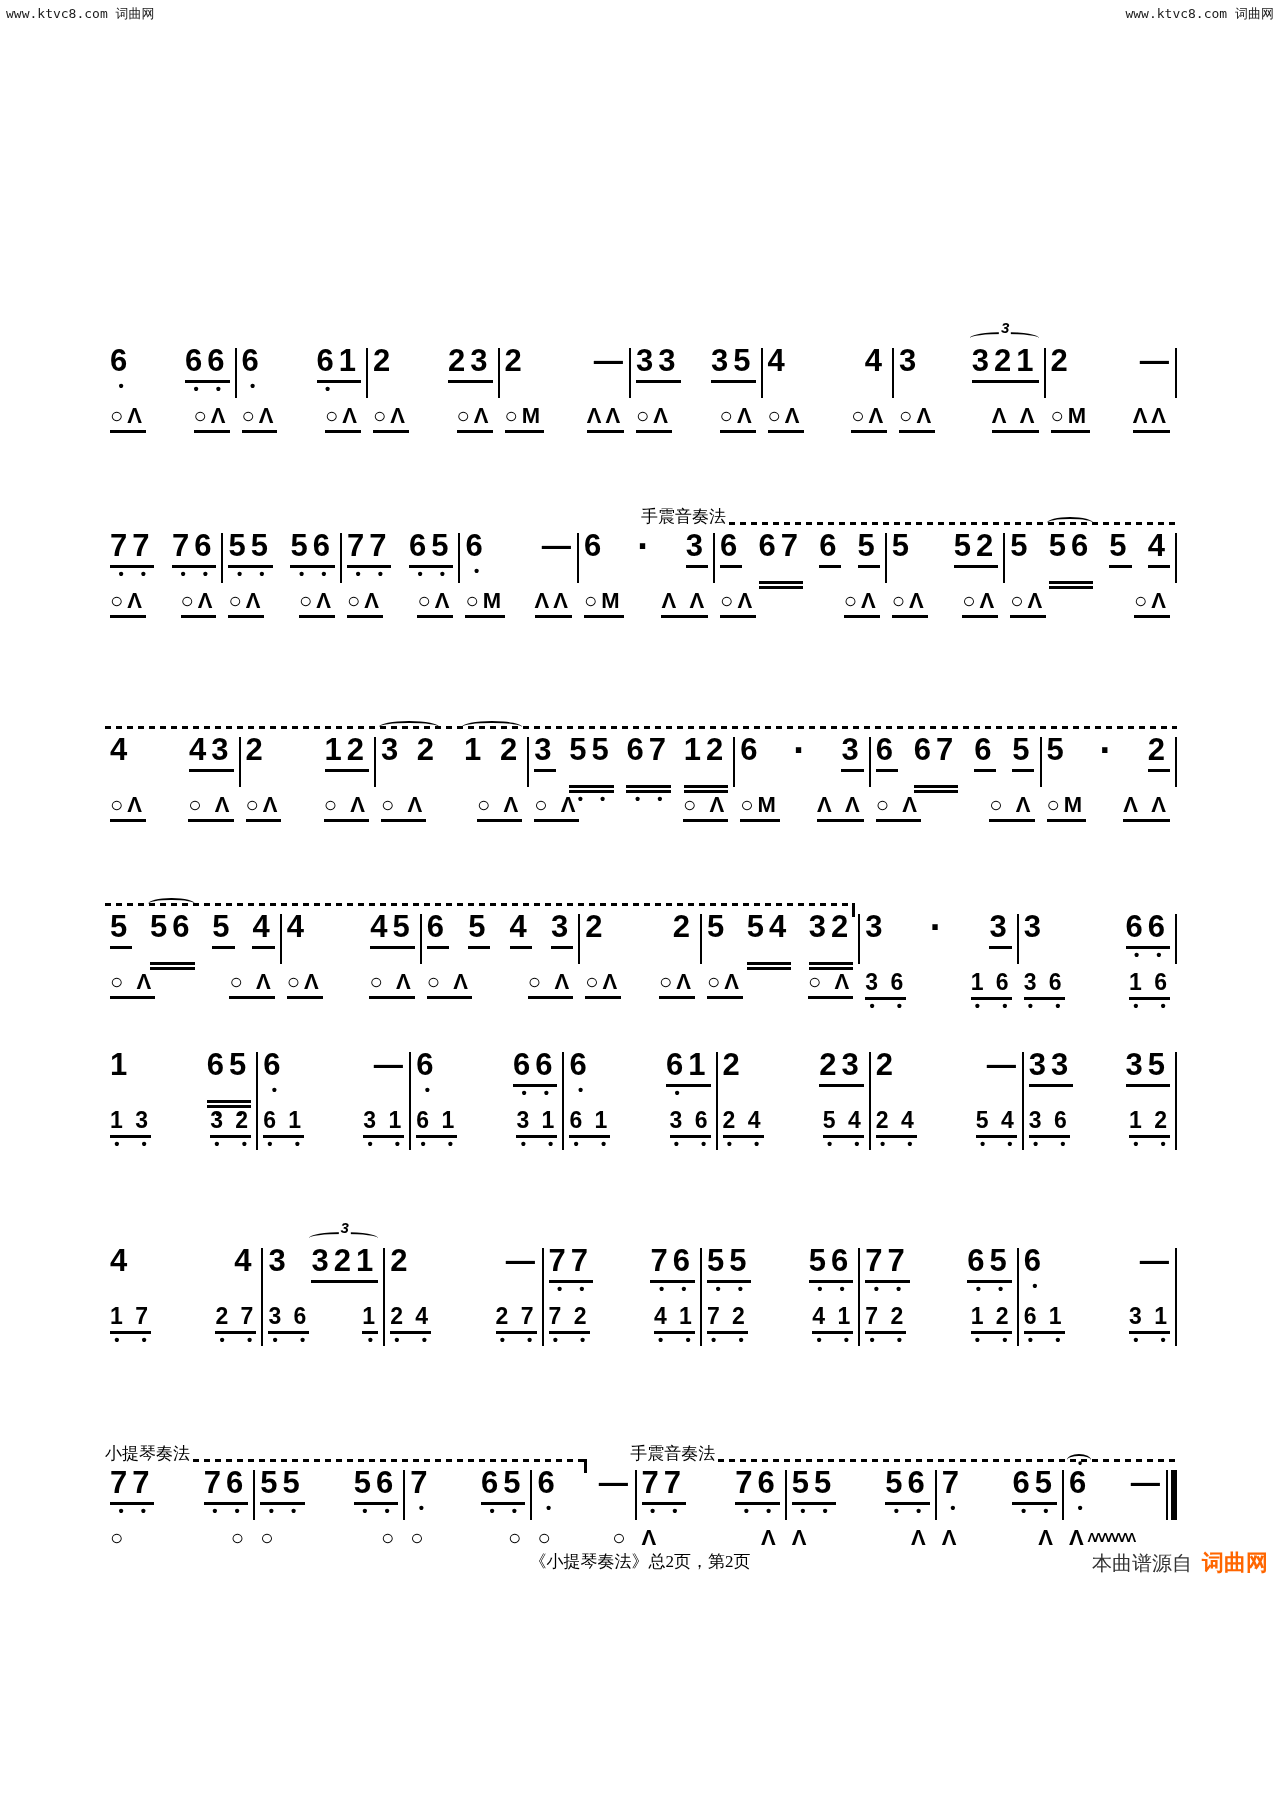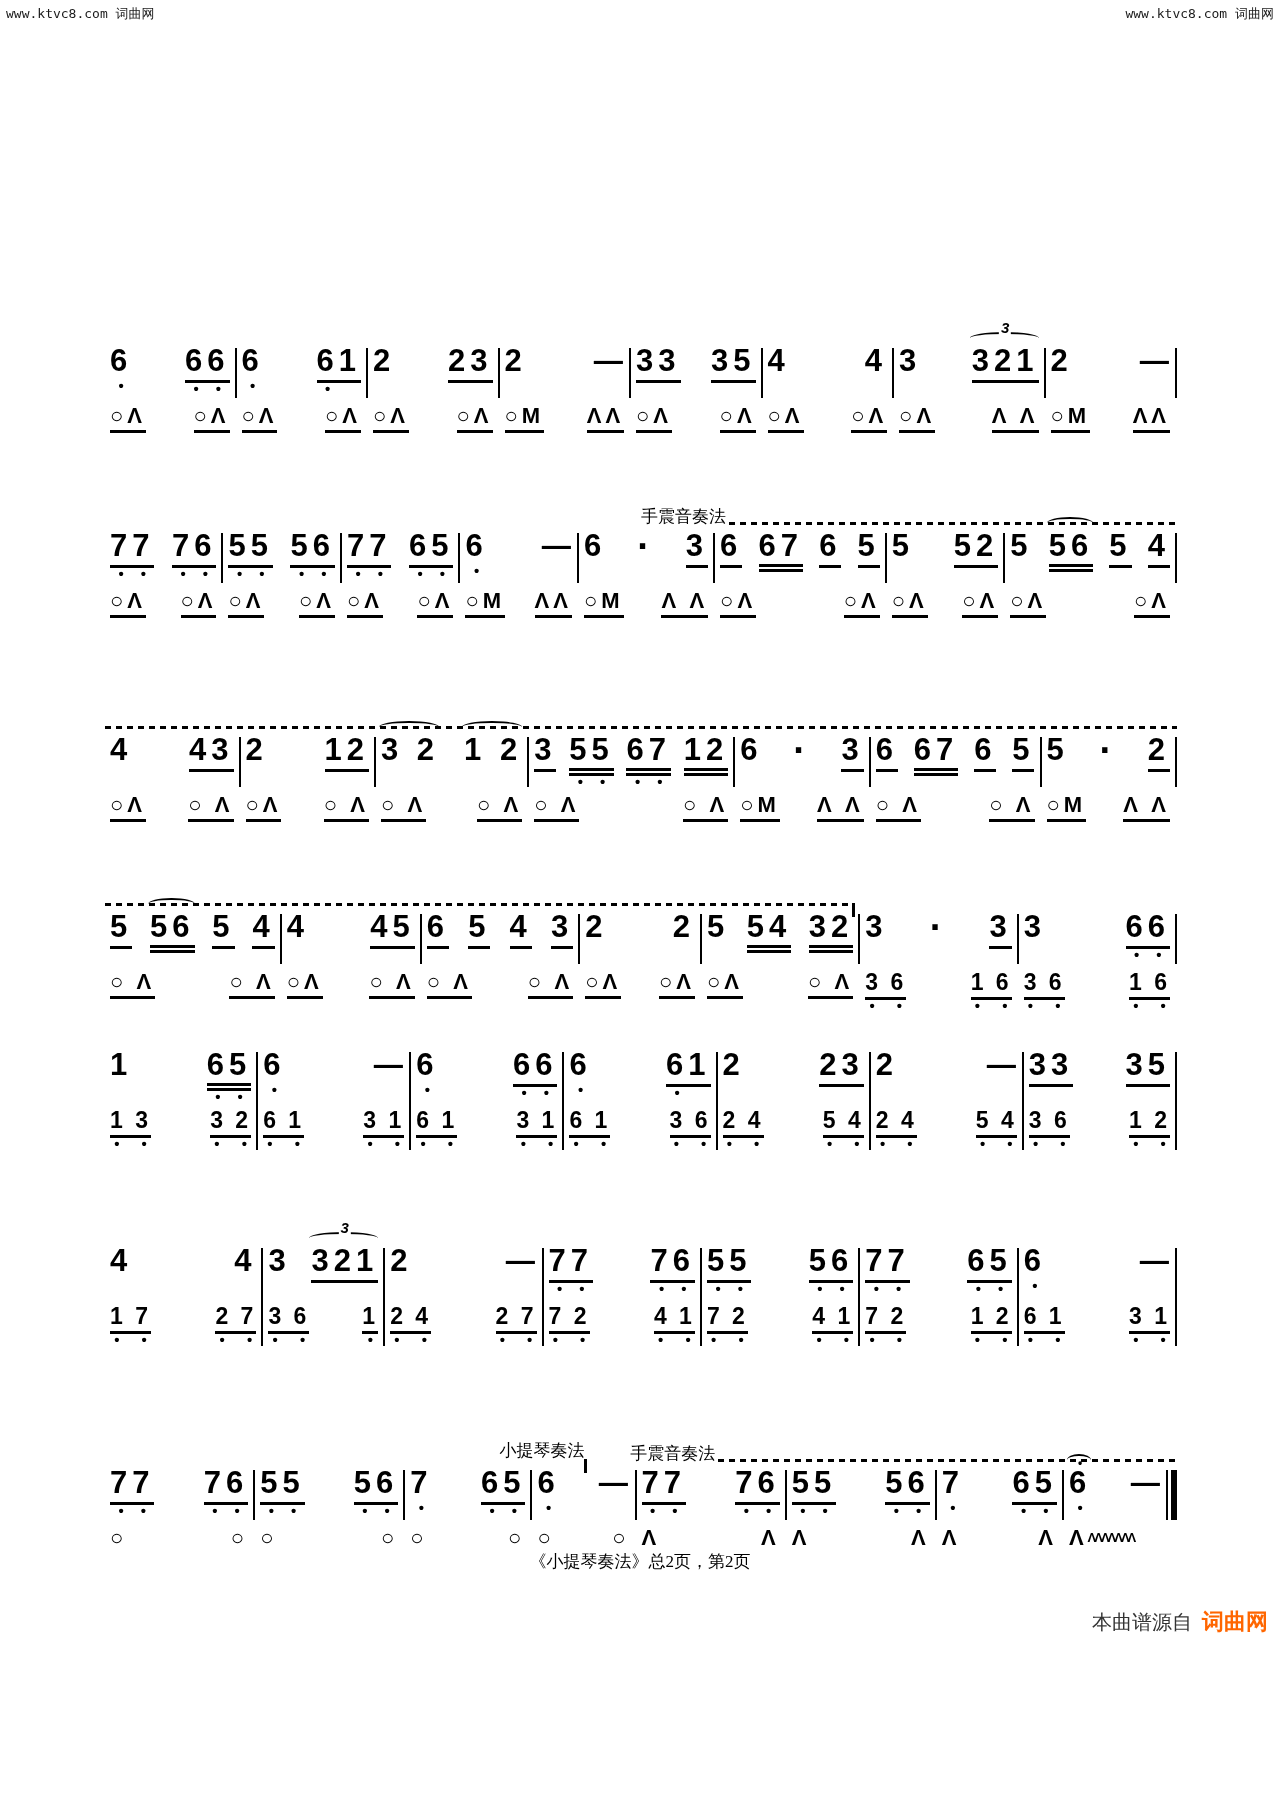--- a/index.html
+++ b/index.html
@@ -34,21 +34,21 @@
 
   .measures{display:flex;align-items:flex-start}
   .measure{display:flex;flex-direction:column;padding:0 5px;flex:1 1 0;min-width:0}
   .cell{display:flex;justify-content:space-between;align-items:flex-start}
   .cell.notes{height:60px}
   .cell.subs{margin-top:0px}
 
   .note{position:relative;font-weight:bold;font-size:31px;line-height:1.1;white-space:pre}
   .note .txt{display:inline-block;letter-spacing:5px;padding-bottom:2px}
   .u1 .txt{border-bottom:3px solid #000}
-  .u2 .txt{border-bottom:8px double #000;padding-bottom:1px}
+  .u2 .txt{border-bottom:8px double #000;padding-bottom:18px}
 
   .sym{font-size:22px}
   .sym .txt{letter-spacing:4px}
   .snum{font-size:23px}
   .snum .txt{letter-spacing:3px}
 
   .lodots{display:flex;justify-content:space-around;height:10px;font-size:15px;line-height:8px;margin-top:2px}
   .lodots span{flex:1;text-align:center}
 
   .arc{
@@ -67,21 +67,21 @@
   .zig{font-size:13px;letter-spacing:-2px;font-weight:bold;vertical-align:3px}
 
   .barline{width:2px;background:#000;margin-top:4px;flex:0 0 auto}
   .finalbar{display:flex;gap:3px;margin-top:4px;flex:0 0 auto}
 
   .footer-title{
     position:absolute;top:1550px;left:0;width:100%;text-align:center;
     font-family:"Liberation Serif",serif;font-size:17px;color:#000;
   }
   .source-line{
-    position:absolute;top:1607px;right:12px;
+    position:absolute;top:1548px;right:12px;
     font-family:Liberation Serif, serif;font-size:20px;color:#333;
   }
   .source-line .site{font-size:22px;font-weight:bold;margin-left:10px;cursor:pointer}
 </style>
 </head>
 <body>
 
 <div class="watermark wm-left">www.ktvc8.com 词曲网</div>
 <div class="watermark wm-right">www.ktvc8.com 词曲网</div>
 
@@ -622,21 +622,21 @@
           <div class="cell subs">
             <span class="note snum u1"><span class="txt">6 1</span><span class="lodots"><span>•</span><span>&nbsp;</span><span>•</span></span></span>
             <span class="note snum u1"><span class="txt">3 1</span><span class="lodots"><span>•</span><span>&nbsp;</span><span>•</span></span></span>
           </div>
         </div>
         <span class="barline" style="height: 98px;"></span>
       </div>
     </div>
     <div class="system" style="top: 1440px;">
       <div class="overlays">
-        <div class="tech" style="left: 0%; width: 45%; flex-direction: column;">
+        <div class="tech" style="left: 0%; width: 45%;">
           <span class="tech-text">小提琴奏法</span>
           <span class="dash bracket"></span>
         </div>
         <div class="tech" style="left: 49%; width: 51%;">
           <span class="tech-text">手震音奏法</span>
           <span class="dash"></span>
         </div>
       </div>
       <div class="measures">
         <div class="measure" style="flex-grow: 6;">

